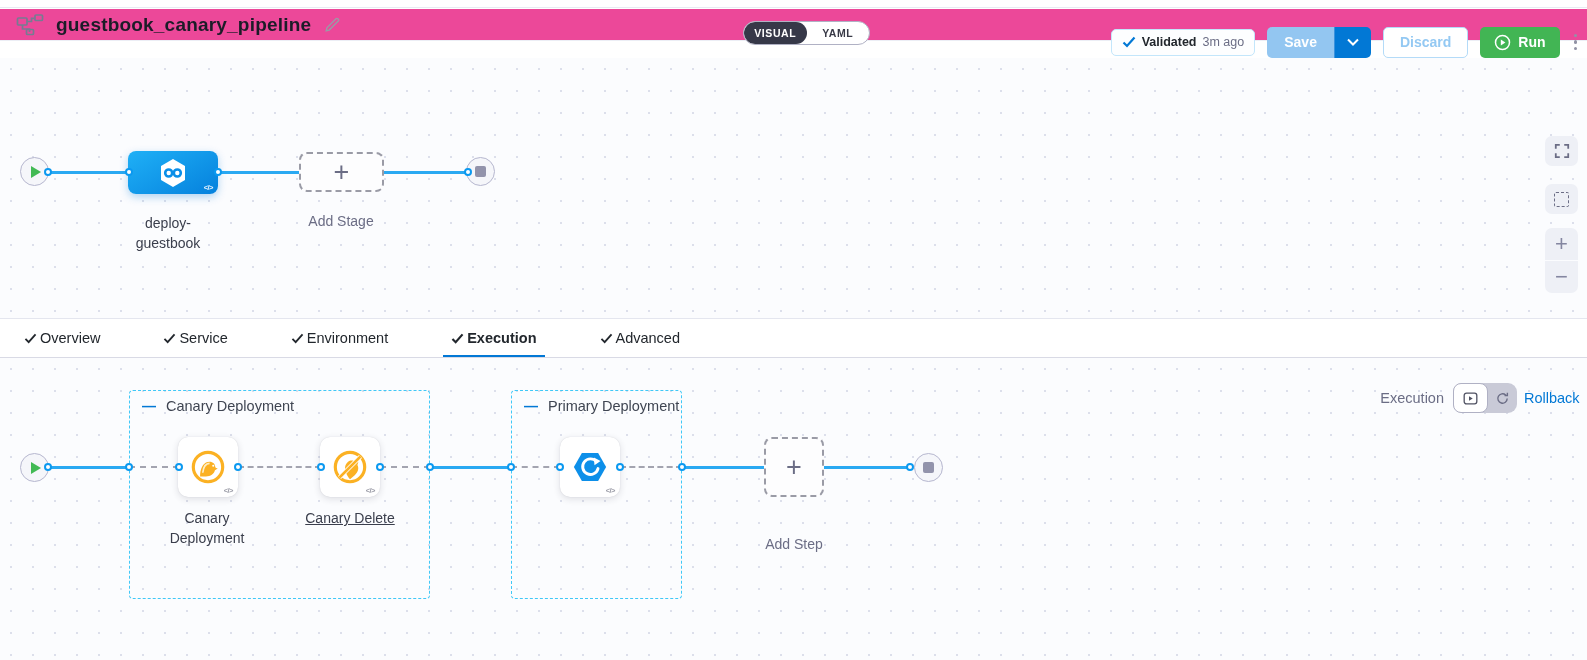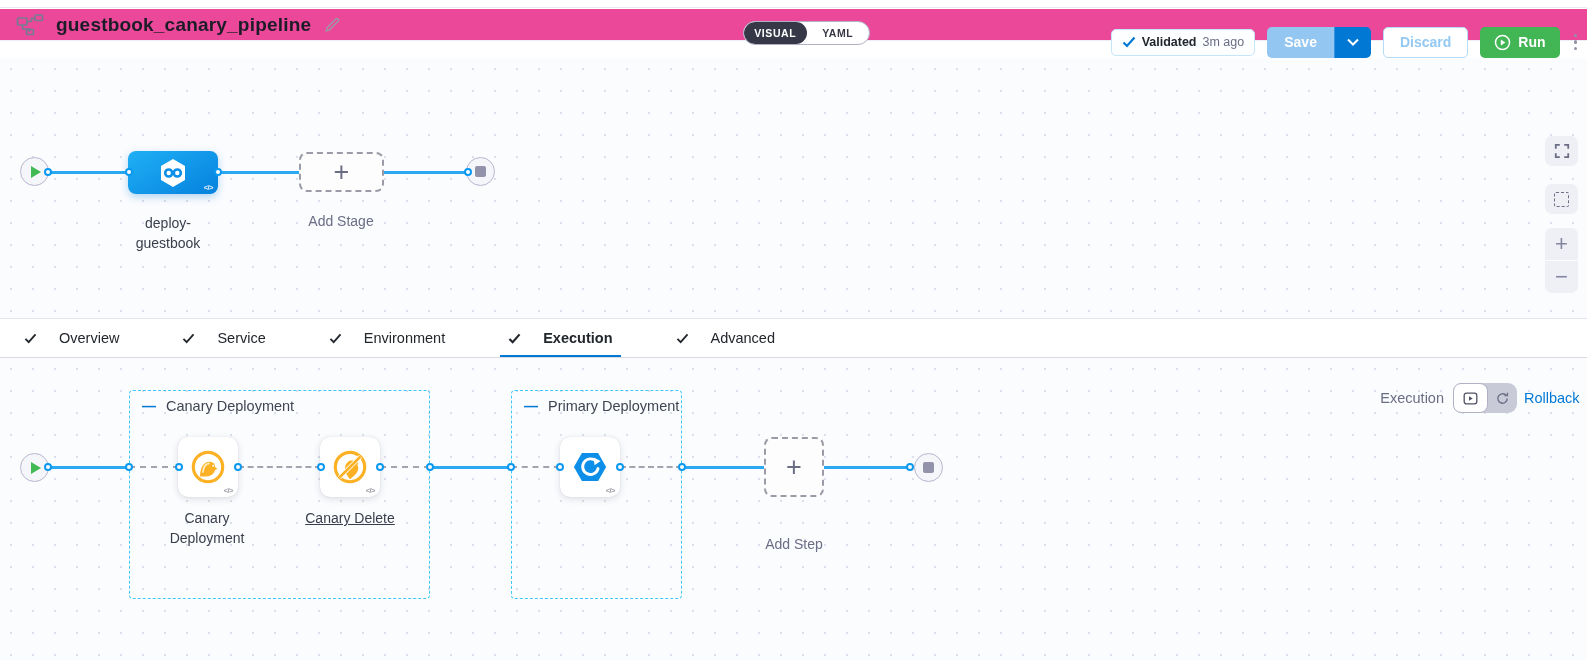--- a/index.html
+++ b/index.html
@@ -82,21 +82,21 @@
   .exec-mode-label{position:absolute;font-size:14.5px;color:#6b6d85;}
   .exec-toggle{position:absolute;width:64px;height:30px;background:#c9cad7;border-radius:9px;display:flex;align-items:center;cursor:pointer;}
   .exec-toggle .seg-active{width:35px;height:30px;background:#fff;border:1px solid #b0b1c4;border-radius:8px;
     display:flex;align-items:center;justify-content:center;}
   .exec-toggle .seg-inactive{flex:1;display:flex;align-items:center;justify-content:center;}
   .rollback-link{position:absolute;font-size:14.5px;color:#0278d5;cursor:pointer;text-decoration:none;}
 
   
   .tabbar{position:absolute;left:0;top:318px;width:100%;height:40px;background:#fff;border-top:1px solid #e4e6ef;
     border-bottom:1px solid #d9dae5;display:flex;align-items:stretch;padding-left:24px;}
-  .tab{display:flex;align-items:center;gap:22px;margin-right:63px;font-size:14.5px;color:#22272d;cursor:pointer;position:relative;}
+  .tab{display:flex;align-items:center;gap:3px;margin-right:63px;font-size:14.5px;color:#22272d;cursor:pointer;position:relative;}
   .tab.active{font-weight:bold;}
   .tab.active::after{content:"";position:absolute;left:-8px;right:-8px;bottom:0;height:2.5px;background:#0278d5;}
   .tab .chk{color:#22272d;display:flex;}
   .save-template-btn{position:absolute;right:24px;top:326px;height:25px;border:1px solid #0278d5;border-radius:4px;
     background:#fff;color:#0278d5;font-size:13px;display:flex;align-items:center;gap:7px;padding:0 12px;cursor:pointer;}
 </style>
 </head>
 <body>
 
 <div class="frame">

